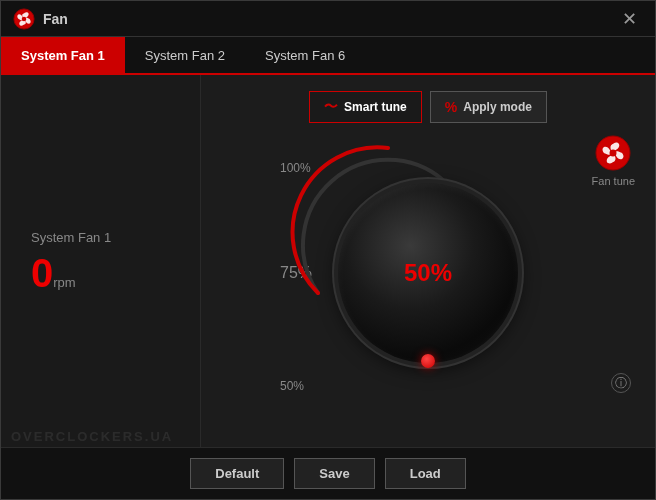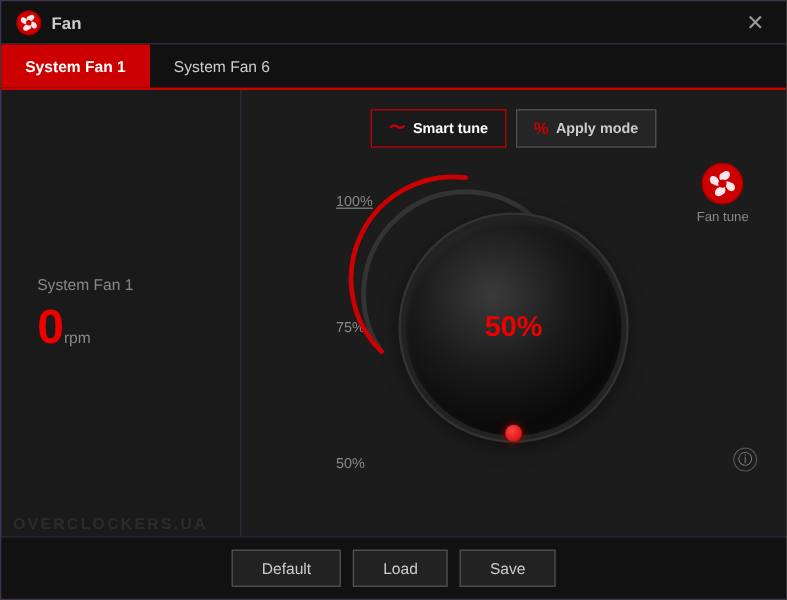--- a/index.html
+++ b/index.html
@@ -177,29 +177,28 @@
       justify-content: center;
     }
 
     
     .scale-100 {
       position: absolute;
       left: -18px;
       top: 18px;
       color: #888;
       font-size: 12px;
-      text-decoration: underline;
     }
     .scale-75 {
       position: absolute;
       left: -18px;
       top: 50%;
       transform: translateY(-50%);
       color: #888;
-      font-size: 12px;
+      font-size: 16px;
     }
     .scale-50 {
       position: absolute;
       left: -18px;
       bottom: 10px;
       color: #888;
       font-size: 12px;
     }
 
     
@@ -244,21 +243,21 @@
       border-radius: 50%;
       bottom: -5px;
       left: 50%;
       transform: translateX(-50%);
       box-shadow: 0 0 8px rgba(200,0,0,0.8);
     }
 
     
     .fan-tune {
       position: absolute;
-      right: 31px;
+      right: 20px;
       top: 60px;
       display: flex;
       flex-direction: column;
       align-items: center;
       cursor: pointer;
     }
 
     .fan-tune-icon {
       width: 36px;
       height: 36px;
@@ -299,21 +298,21 @@
       flex-shrink: 0;
     }
 
     .action-btn {
       padding: 7px 24px;
       background: #222;
       border: 1px solid #555;
       color: #ccc;
       font-size: 13px;
       cursor: pointer;
-      font-weight: normal;
+      font-weight: bold;
     }
 
     
     .watermark {
       position: absolute;
       bottom: 55px;
       left: 10px;
       color: rgba(255,255,255,0.08);
       font-size: 13px;
       font-weight: bold;
@@ -343,20 +342,21 @@
         </g>
         <circle cx="12" cy="12" r="2.5" fill="#c00"></circle>
       </svg>
       <span class="title-text">Fan</span>
     </div>
     <button class="close-btn">✕</button>
   </div>
 
   <div class="tabs">
     <div class="tab active">System Fan 1</div>
+    <div class="tab">System Fan 2</div>
     <div class="tab">System Fan 6</div>
   </div>
 
   <div class="content">
 
     <div class="left-panel">
       <div class="fan-label">System Fan 1</div>
       <div class="rpm-row">
         <span class="fan-rpm">0</span>
         <span class="fan-unit">rpm</span>
@@ -407,18 +407,18 @@
         </svg>
         <span class="fan-tune-label">Fan tune</span>
       </div>
 
       <div class="info-icon">ⓘ</div>
     </div>
   </div>
 
   <div class="bottom-bar">
     <button class="action-btn">Default</button>
+    <button class="action-btn">Save</button>
     <button class="action-btn">Load</button>
-    <button class="action-btn">Save</button>
   </div>
 
   <div class="watermark">OVERCLOCKERS.UA</div>
 </div>
 
 </body></html>

